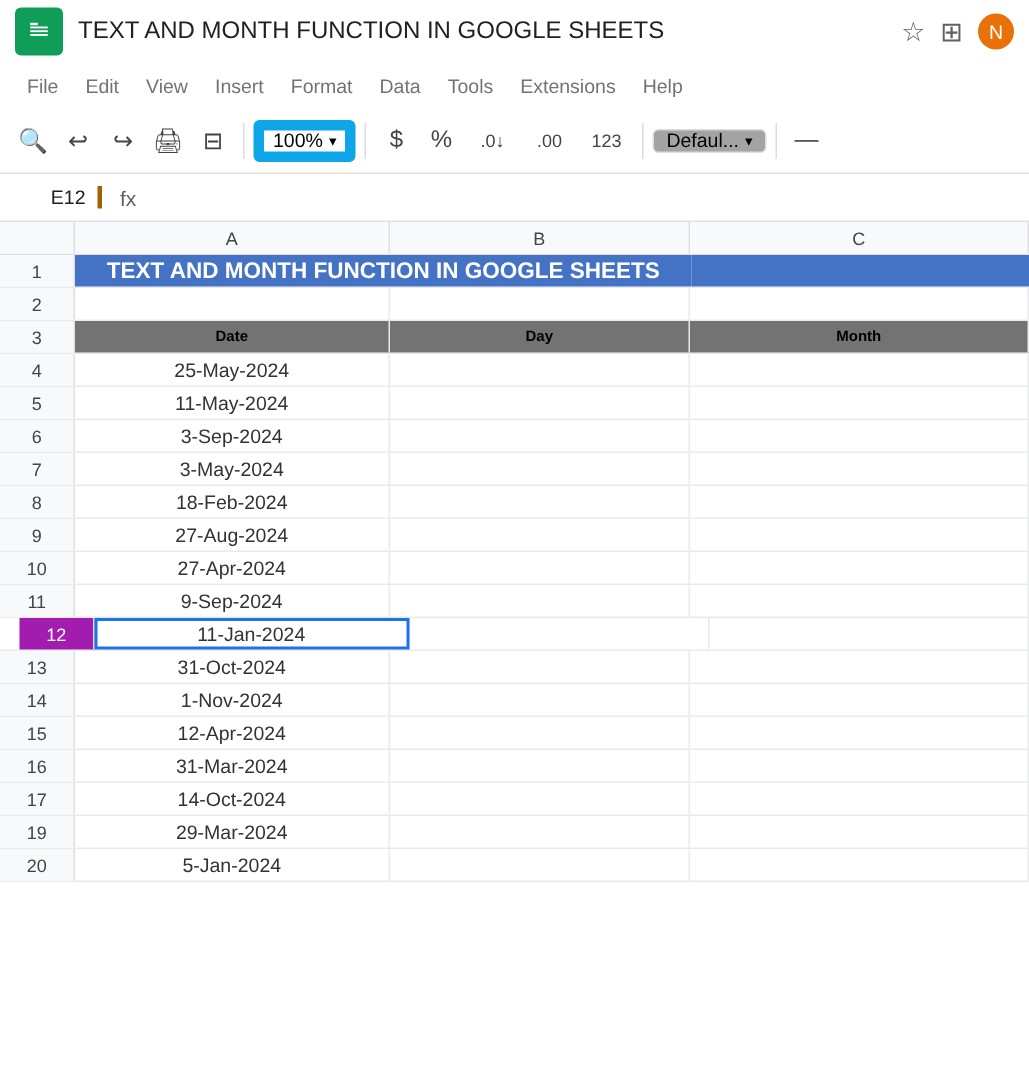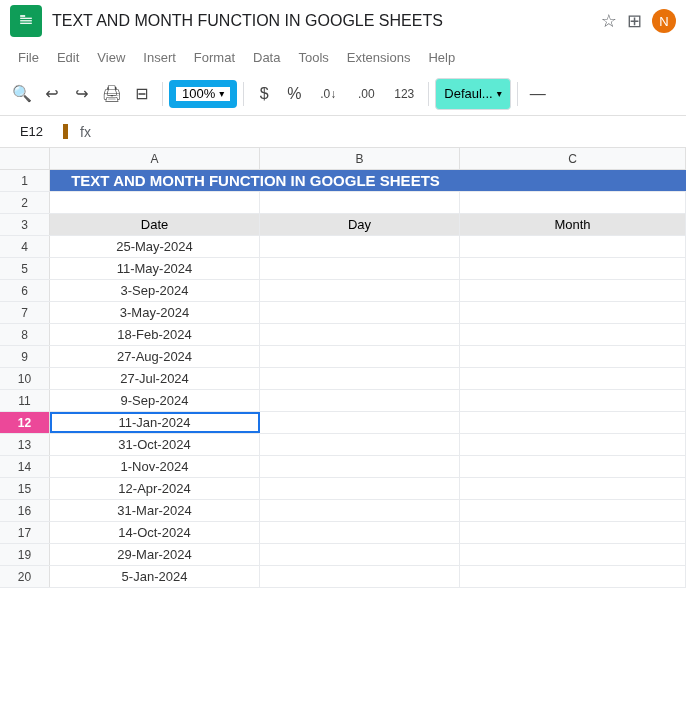--- a/index.html
+++ b/index.html
@@ -109,43 +109,43 @@
       margin: 0 4px;
     }
     .toolbar-format-btn {
       display: flex;
       align-items: center;
       border: 1px solid #dadce0;
       border-radius: 4px;
       padding: 2px 8px;
       font-size: 13px;
       cursor: pointer;
-      height: 32px;
+      height: 16px;
       gap: 4px;
       min-width: 70px;
       justify-content: space-between;
-      background: #5eead4;
+      background: #a3a3a3;
     }
 
     
     .formula-bar {
       display: flex;
       align-items: center;
       height: 32px;
       border-bottom: 1px solid #e0e0e0;
       padding: 0 8px;
       gap: 8px;
     }
     .cell-ref {
       width: 60px;
-      text-align: center;
+      text-align: right;
       font-size: 13px;
       color: #202124;
       border: none;
-      border-right: 5px solid #a16207;
+      border-right: 3px solid #a16207;
       padding-right: 8px;
     }
     .fx-label {
       color: #5f6368;
       font-size: 14px;
       padding: 0 4px;
       text-align: center;
     }
     .formula-input {
       flex: 1;
@@ -184,23 +184,24 @@
     .col-a { width: 210px; min-width: 210px; }
     .col-b { width: 200px; min-width: 200px; }
     .col-c { flex: 1; }
 
     .sheet-row {
       display: flex;
       height: 22px;
       border-bottom: 1px solid #e8eaed;
     }
     .sheet-row.active-row .row-num {
-      background: #ec4899;
+      background: #a21caf;
       color: #fff;
-      font-weight: bold;
+      font-weight: normal;
+      margin-left: 13px;
     }
     .row-num {
       width: 50px;
       min-width: 50px;
       display: flex;
       align-items: center;
       justify-content: center;
       font-size: 12px;
       color: #444;
       background: #f8f9fa;
@@ -232,24 +233,24 @@
       border-right: none;
     }
     .title-span-cell {
       flex: 1;
       background: #4472c4;
       border-right: none;
     }
 
     
     .header-cell {
-      background: #e5e5e5;
-      font-weight: normal;
-      justify-content: center;
-      font-size: 13px;
+      background: #737373;
+      font-weight: bold;
+      justify-content: center;
+      font-size: 10px;
     }
 
     
     .data-cell {
       justify-content: center;
       color: #333;
     }
 
     
     .active-cell {
@@ -383,21 +384,21 @@
         <div class="cell cell-c"></div>
       </div>
       <div class="sheet-row">
         <div class="row-num">9</div>
         <div class="cell cell-a data-cell">27-Aug-2024</div>
         <div class="cell cell-b"></div>
         <div class="cell cell-c"></div>
       </div>
       <div class="sheet-row">
         <div class="row-num">10</div>
-        <div class="cell cell-a data-cell">27-Jul-2024</div>
+        <div class="cell cell-a data-cell">27-Apr-2024</div>
         <div class="cell cell-b"></div>
         <div class="cell cell-c"></div>
       </div>
       <div class="sheet-row">
         <div class="row-num">11</div>
         <div class="cell cell-a data-cell">9-Sep-2024</div>
         <div class="cell cell-b"></div>
         <div class="cell cell-c"></div>
       </div>
       <div class="sheet-row active-row">

